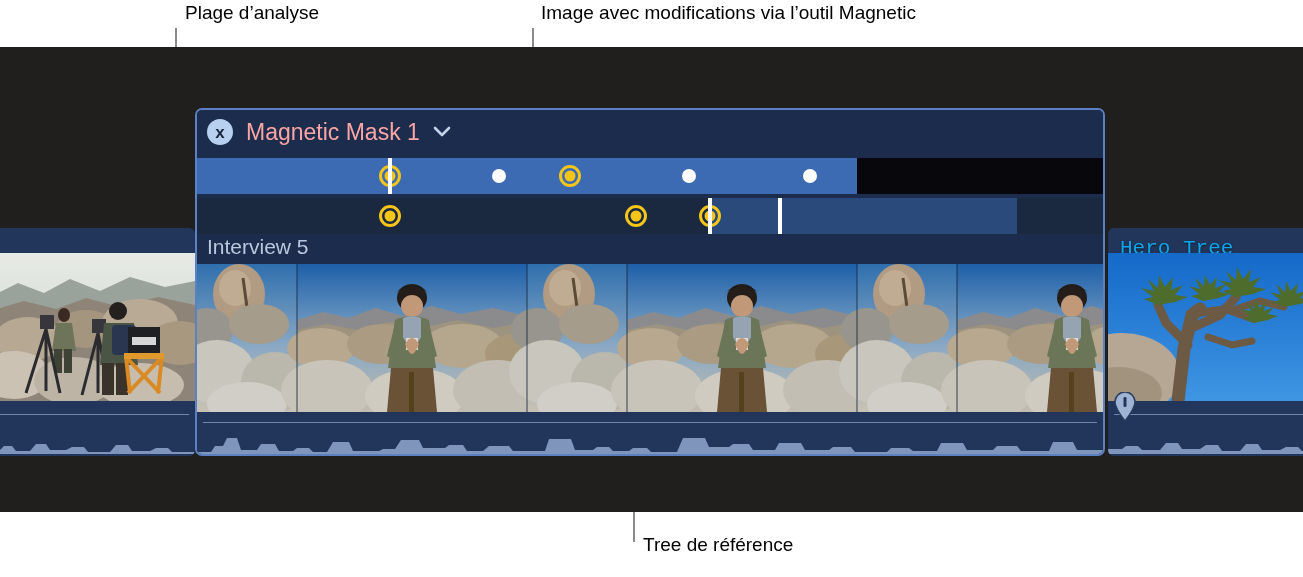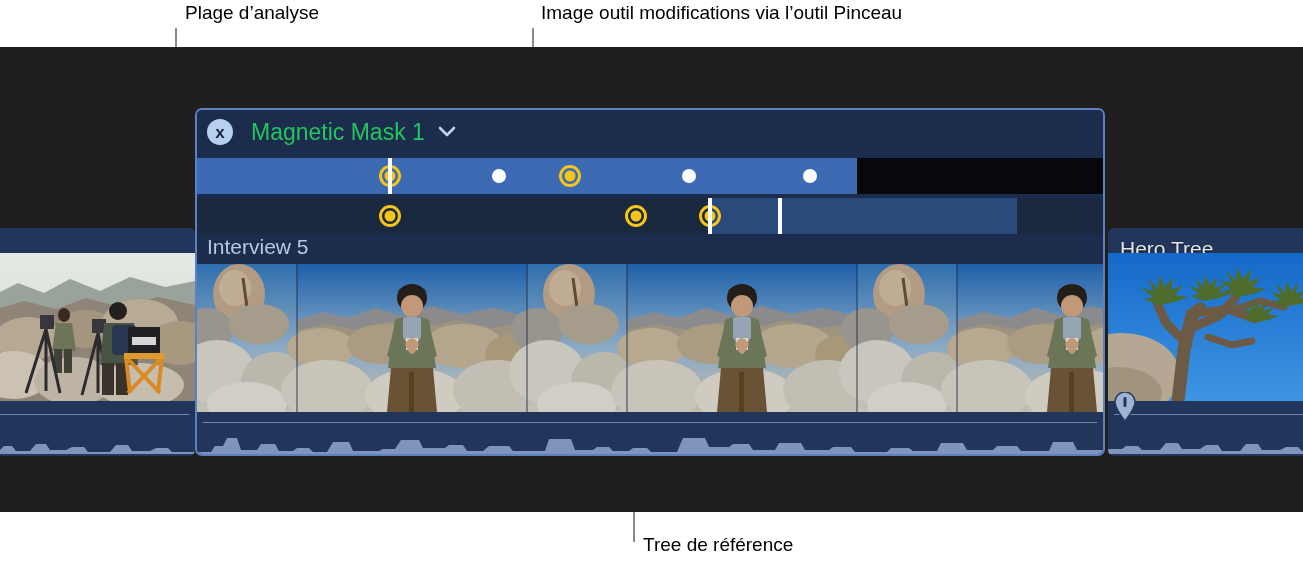--- a/index.html
+++ b/index.html
@@ -58,23 +58,23 @@
   .clip-right .film{
     position:absolute;left:0;top:25px;width:205px;height:148px;
     overflow:hidden;
   }
   .clip-right .audio{
     position:absolute;left:0;top:176px;width:205px;height:52px;
     background:#22365c;
   }
   .cliptitle{
     position:absolute;left:12px;top:8px;
-    color:#e5e5e5;font-size:21px;line-height:26px;
+    color:#0ea5e9;font-size:21px;line-height:26px;
     text-shadow:0 1px 2px rgba(0,0,0,.6);
-    font-family:Liberation Sans, sans-serif;
+    font-family:Liberation Mono, monospace;
   }
 
   
   .clip-main{
     position:absolute;left:195px;top:108px;width:910px;height:348px;
     background:#1b2c4d;
     border:2px solid #5b80c4;
     border-radius:7px;
     box-sizing:border-box;
     overflow:hidden;
@@ -87,22 +87,22 @@
   }
   .mm-close{
     width:26px;height:26px;border-radius:50%;
     background:#b8d0ef;
     display:flex;align-items:center;justify-content:center;
     flex:0 0 auto;
     color:#17253f;font-size:17px;font-weight:bold;line-height:1;
     font-family:"Liberation Sans", sans-serif;
   }
   .mm-title{
-    margin-left:18px;
-    color:#22c55e;font-size:23px;line-height:26px;
+    margin-left:13px;
+    color:#fca5a5;font-size:23px;line-height:26px;
     font-family:"Liberation Sans", sans-serif;
   }
   .mm-chev{
     margin-left:13px;
     color:#c2d2e8;font-size:17px;line-height:17px;
     display:block;
   }
 
   
   .row1{
@@ -181,21 +181,21 @@
 </style>
 </head>
 <body>
 
 <div class="stage">
 
   <div class="callout-label" style="left:185px;top:2px;">Plage d’analyse</div>
   <div class="leader v" style="left:175px;top:28px;height:146px;"></div>
   <div class="leader h" style="left:175px;top:172px;width:22px;"></div>
 
-  <div class="callout-label" style="left:541px;top:2px;">Image outil modifications via l’outil Pinceau</div>
+  <div class="callout-label" style="left:541px;top:2px;">Image avec modifications via l’outil Magnetic</div>
   <div class="leader v" style="left:532px;top:28px;height:144px;"></div>
   <div class="leader h" style="left:500px;top:170px;width:34px;"></div>
 
   <div class="callout-label" style="left:643px;top:534px;">Tree de référence</div>
   <div class="leader v" style="left:633px;top:212px;height:330px;"></div>
 
   <div class="timeline-bg"></div>
 
   <div class="clip-left">
     <div class="film">

